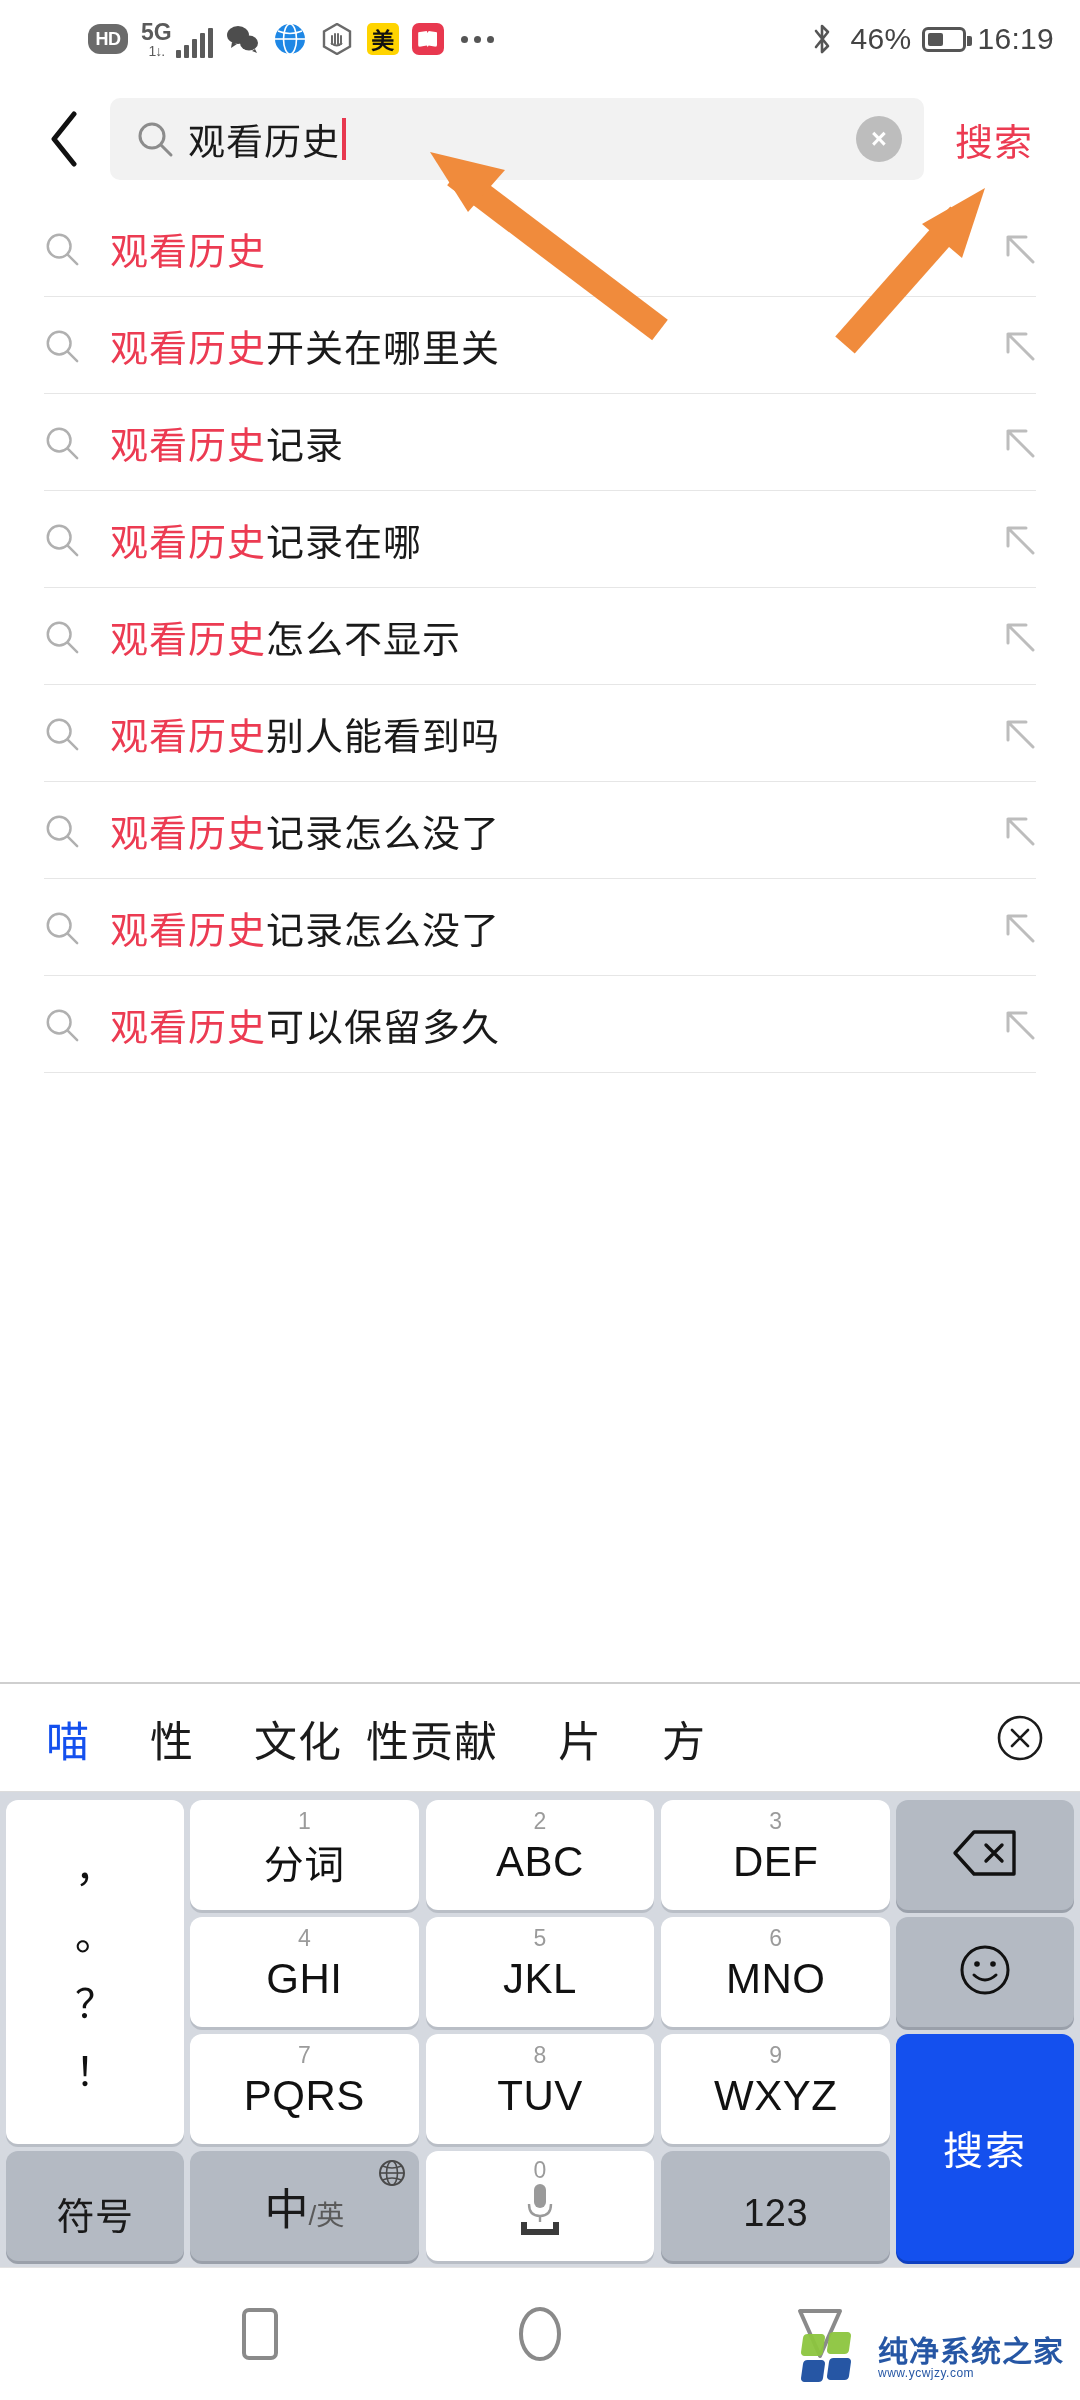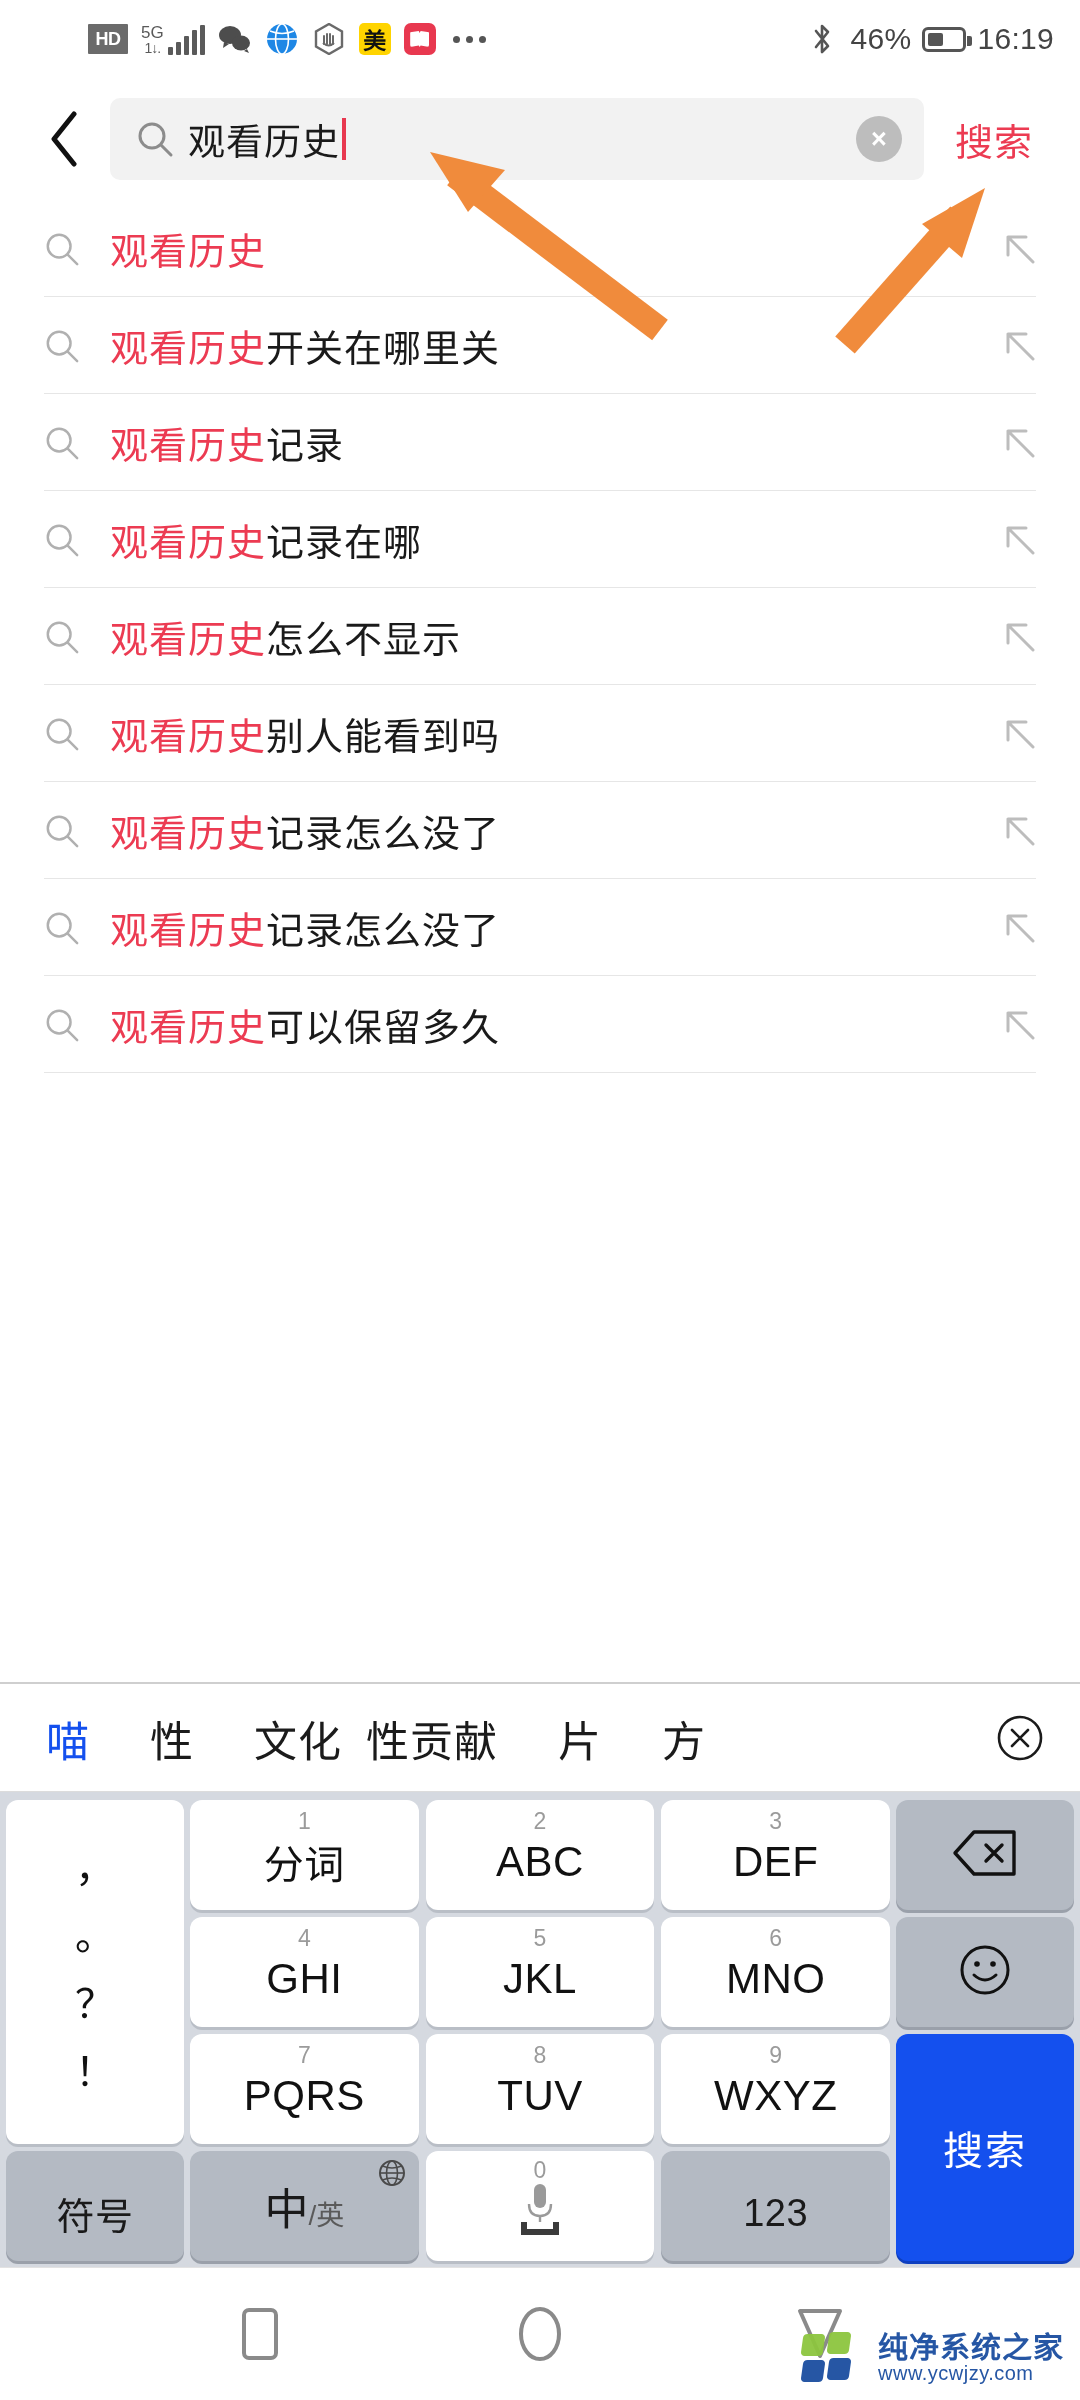--- a/index.html
+++ b/index.html
@@ -14,27 +14,27 @@
   
   .statusbar{
     height:78px; width:100%;
     display:flex; align-items:center;
     padding:0 26px 0 88px;
     background:#fff;
   }
   .sb-left{ display:flex; align-items:center; gap:13px; }
   .sb-right{ margin-left:auto; display:flex; align-items:center; gap:11px; }
   .hd-badge{
-    width:40px;height:30px;border-radius:1px;background:#6b6b6b;color:#fff;
+    width:40px;height:30px;border-radius:12px;background:#6b6b6b;color:#fff;
     font-size:18px;font-weight:bold;display:flex;align-items:center;justify-content:center;
     letter-spacing:-.5px;
   }
   .sig{ display:flex; align-items:flex-end; gap:4px; }
   .sig-txt{ display:flex; flex-direction:column; align-items:center; line-height:1; color:#5a5a5a; }
-  .sig-txt b{ font-size:17px; font-weight:400; }
+  .sig-txt b{ font-size:23px; font-weight:700; }
   .sig-txt i{ font-size:14px; font-style:normal; letter-spacing:-1px;}
   .bars{ display:flex; align-items:flex-end; gap:3px; height:28px; }
   .bars span{ width:5px; background:#5a5a5a; border-radius:1px; }
   .bars span:nth-child(1){height:8px;}
   .bars span:nth-child(2){height:13px;}
   .bars span:nth-child(3){height:19px;}
   .bars span:nth-child(4){height:25px;}
   .bars span:nth-child(5){height:30px;}
   .sb-icon{ width:34px; height:34px; display:flex; align-items:center; justify-content:center; }
   .ic-mei{
@@ -167,21 +167,21 @@
     display:flex; align-items:center; gap:24px; opacity:.95;
   }
   .wm-logo{ position:relative; width:52px; height:52px; }
   .wm-logo i{ position:absolute; display:block; width:22px;height:22px;border-radius:4px; }
   .wm-logo i:nth-child(1){ left:0;  top:2px;  background:#8DC63F; transform:skewX(-8deg);}
   .wm-logo i:nth-child(2){ left:26px;top:0;   background:#8DC63F; transform:skewX(-8deg);}
   .wm-logo i:nth-child(3){ left:0;  top:28px; background:#1B4EA0; transform:skewX(-8deg);}
   .wm-logo i:nth-child(4){ left:26px;top:26px;background:#1B4EA0; transform:skewX(-8deg);}
   .wm-text{ display:flex; flex-direction:column; line-height:1.05; }
   .wm-title{ font-size:30px; font-weight:bold; color:#1B4EA0; letter-spacing:1px; }
-  .wm-url{ font-size:20px; color:#1B4EA0; letter-spacing:.5px; }
+  .wm-url{ font-size:12px; color:#1B4EA0; letter-spacing:.5px; }
 
   
   .annots{ position:absolute; left:0; top:0; width:1080px; height:2400px; pointer-events:none; }
 </style>
 </head>
 <body>
 
 <div class="statusbar">
   <div class="sb-left">
     <div class="hd-badge">HD</div>

